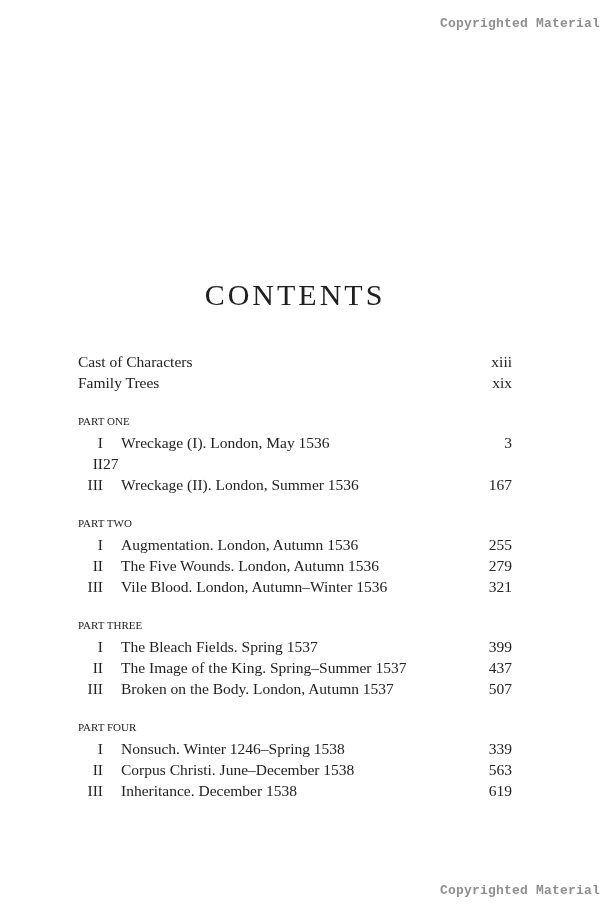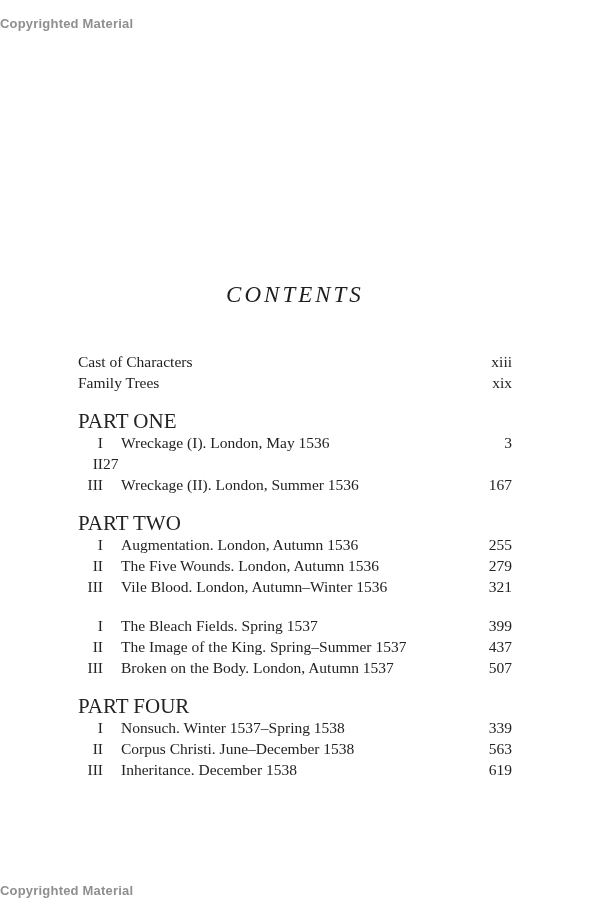--- a/index.html
+++ b/index.html
@@ -9,58 +9,57 @@
     height: 918px;
     position: relative;
     font-family: "Liberation Serif", serif;
     color: #232323;
     overflow: hidden;
   }
   .watermark {
     position: absolute;
     left: 0;
     right: 0;
-    text-align: left;
-    font-family: Liberation Sans, sans-serif;
+    text-align: right;
+    font-family: Liberation Mono, monospace;
     font-weight: bold;
     font-size: 13px;
     color: #8f8f8f;
     letter-spacing: 0.2px;
   }
   .watermark.top { top: 16px; }
   .watermark.bottom { bottom: 20px; }
 
   .toc {
     position: absolute;
     left: 78px;
     width: 434px;
     top: 282px;
   }
   .contents-title {
-    font-size: 23px;
+    font-size: 30px;
     font-weight: 500;
     letter-spacing: 3px;
     text-align: center;
     line-height: 25px;
     margin-bottom: 44px;
     color: #1f1f1f;
-    font-style: italic;
   }
   .row {
     display: flex;
     align-items: flex-start;
     line-height: 21px;
     font-size: 15.5px;
   }
   .row .label { flex: 1; }
   .row .page-num { text-align: right; white-space: nowrap; }
   .part { margin-top: 18px; }
   .part-heading {
     line-height: 21px;
-    font-size: 21px;
+    font-size: 11px;
   }
   .numeral {
     width: 25px;
     text-align: right;
     flex: 0 0 25px;
   }
   .chapter-title {
     flex: 1;
     margin-left: 18px;
   }
@@ -116,20 +115,21 @@
       <span class="page-num">279</span>
     </div>
     <div class="row">
       <span class="numeral">III</span>
       <span class="chapter-title">Vile Blood. London, Autumn–Winter 1536</span>
       <span class="page-num">321</span>
     </div>
   </div>
 
   <div class="part">
+    <div class="part-heading">PART THREE</div>
     <div class="row">
       <span class="numeral">I</span>
       <span class="chapter-title">The Bleach Fields. Spring 1537</span>
       <span class="page-num">399</span>
     </div>
     <div class="row">
       <span class="numeral">II</span>
       <span class="chapter-title">The Image of the King. Spring–Summer 1537</span>
       <span class="page-num">437</span>
     </div>
@@ -137,21 +137,21 @@
       <span class="numeral">III</span>
       <span class="chapter-title">Broken on the Body. London, Autumn 1537</span>
       <span class="page-num">507</span>
     </div>
   </div>
 
   <div class="part">
     <div class="part-heading">PART FOUR</div>
     <div class="row">
       <span class="numeral">I</span>
-      <span class="chapter-title">Nonsuch. Winter 1537–Spring 1538</span>
+      <span class="chapter-title">Nonsuch. Winter 1246–Spring 1538</span>
       <span class="page-num">339</span>
     </div>
     <div class="row">
       <span class="numeral">II</span>
       <span class="chapter-title">Corpus Christi. June–December 1538</span>
       <span class="page-num">563</span>
     </div>
     <div class="row">
       <span class="numeral">III</span>
       <span class="chapter-title">Inheritance. December 1538</span>

